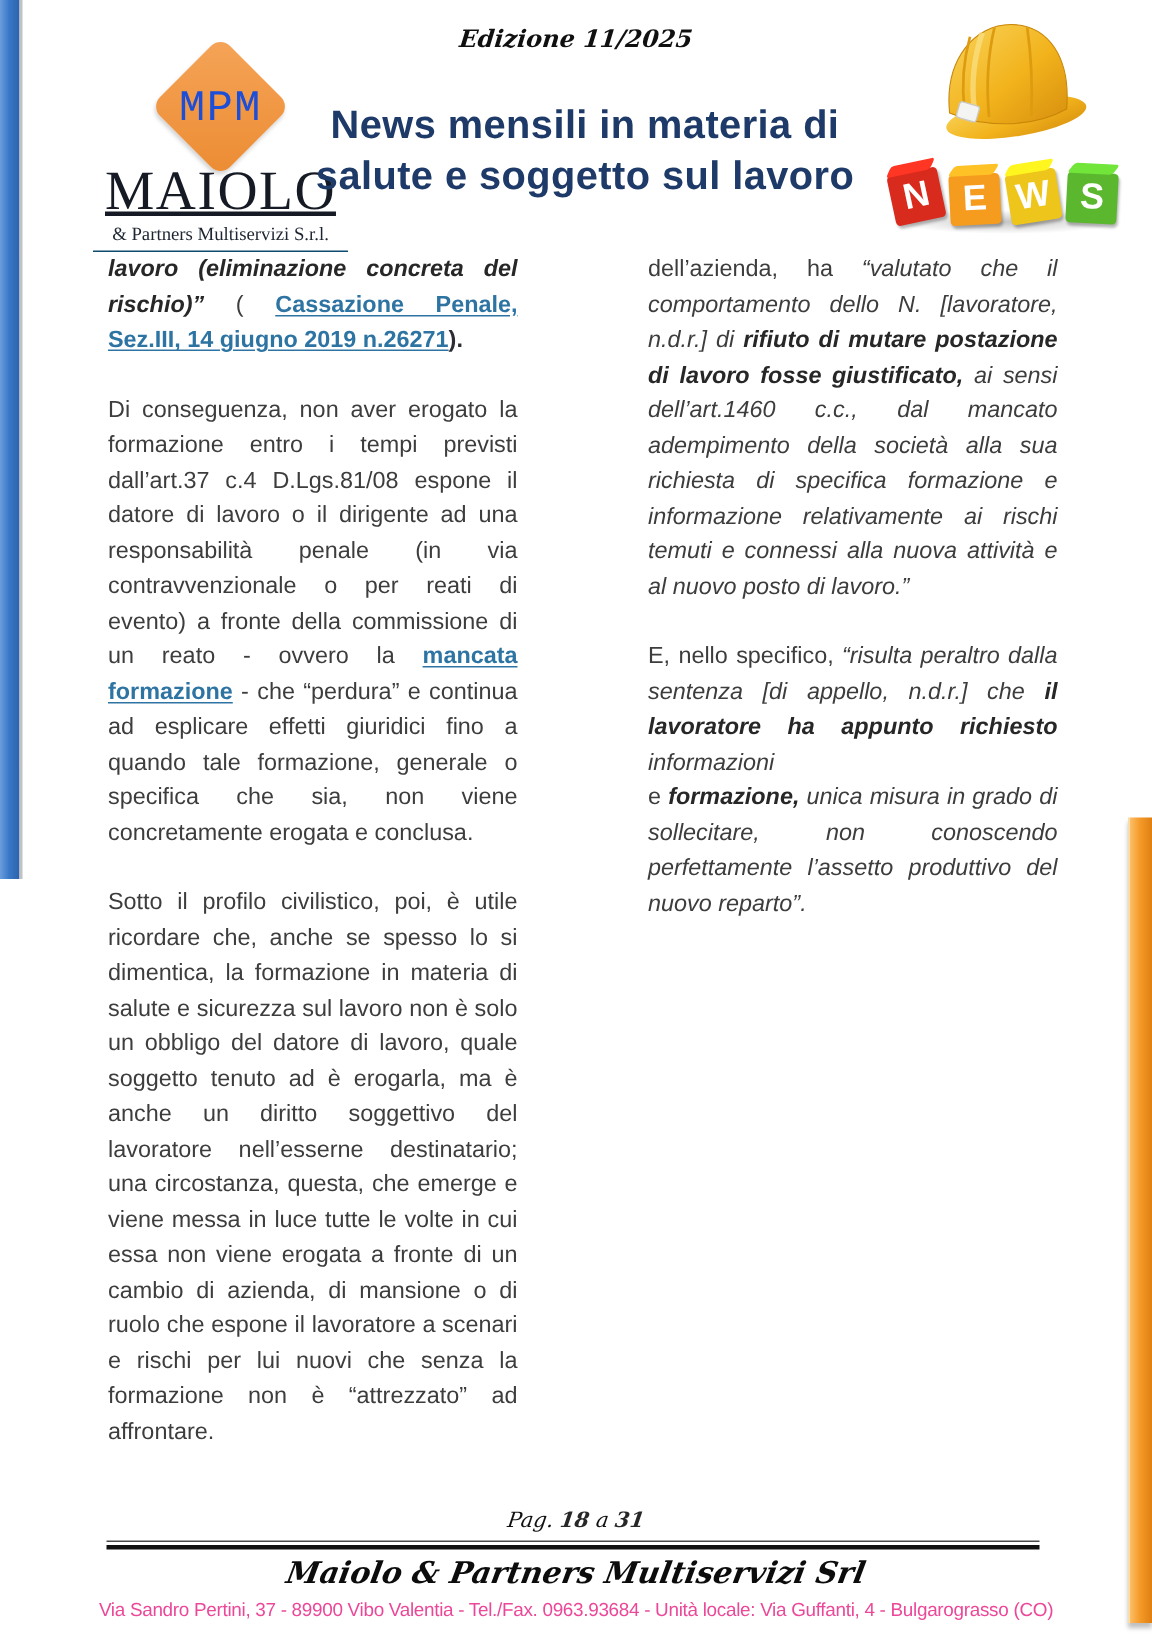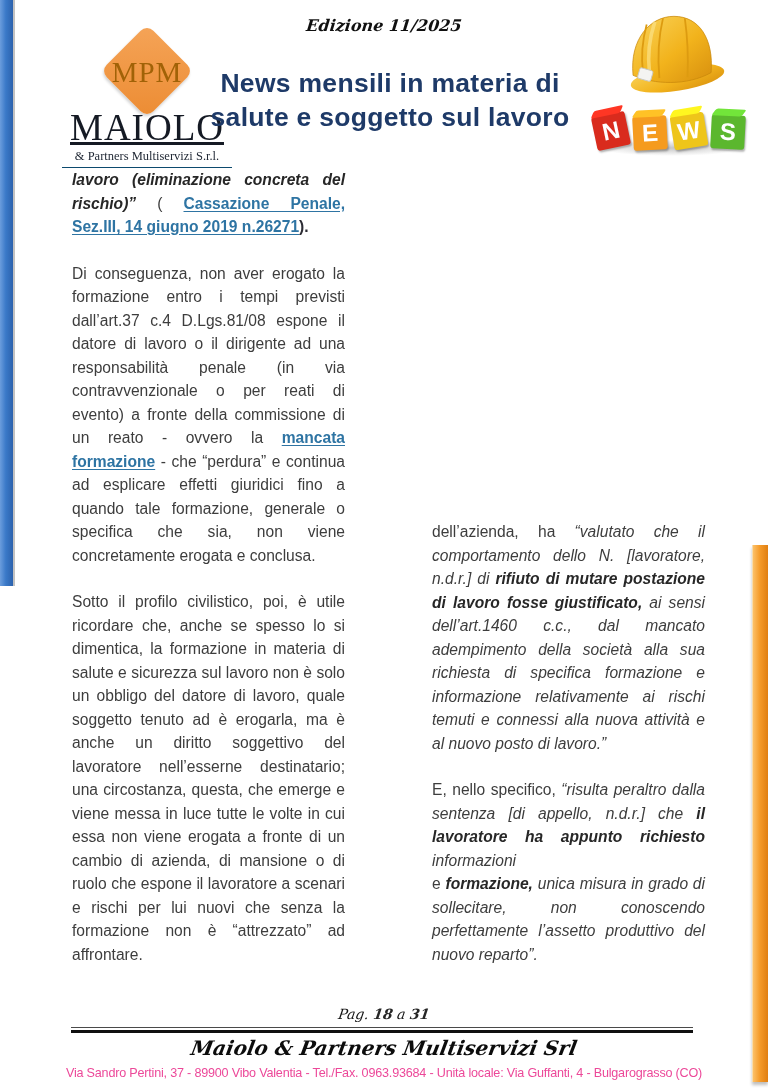--- a/index.html
+++ b/index.html
@@ -27,21 +27,21 @@
   }
   .logo{position:absolute;left:62px;top:10px;width:170px;height:150px;}
   .diamond{
     position:absolute;left:52px;top:28px;width:66px;height:66px;
     background:linear-gradient(135deg,#f5a458,#ec8c33);
     transform:rotate(45deg);border-radius:9px;
     box-shadow:1px 2px 3px rgba(0,0,0,.18);
   }
   .monogram{
     position:absolute;top:46px;left:0;width:170px;text-align:center;
-    font-family:Liberation Serif, serif;font-size:29px;color:#a16207;
+    font-family:Liberation Mono, monospace;font-size:29px;color:#1d4ed8;
     letter-spacing:1px;
   }
   .logo-name{
     position:absolute;top:98px;left:0;width:170px;text-align:center;
     font-family:"Liberation Serif",serif;font-size:37px;color:#151a24;
     letter-spacing:1px;line-height:40px;text-decoration:underline;
   }
   .logo-sub{
     position:absolute;top:139px;left:0;width:170px;text-align:center;
     font-family:"Liberation Serif",serif;font-size:12.5px;color:#1d2531;
@@ -68,21 +68,21 @@
   .cube::before{ 
     content:"";position:absolute;left:2px;top:-6px;width:30px;height:7px;
     background:inherit;filter:brightness(1.25);transform:skewX(-35deg);
     border-radius:2px;
   }
   .cube:nth-child(1){transform:rotate(-12deg);}
   .cube:nth-child(2){transform:rotate(-3deg);top:2px;}
   .cube:nth-child(3){transform:rotate(-9deg);}
   .cube:nth-child(4){transform:rotate(3deg);top:1px;}
   
-  .columns{position:absolute;top:168px;left:72px;width:633px;display:flex;gap:87px;align-items:flex-end;}
+  .columns{position:absolute;top:168px;left:72px;width:633px;display:flex;gap:87px;}
   .col{width:286px;}
   p.body{
     margin:0 0 23px;font-size:15.6px;line-height:23.5px;color:#3d3d3d;
     text-align:justify;
   }
   .seg-r{}
   .seg-b{font-weight:bold;color:#2c2c34;}
   .seg-i{font-style:italic;}
   .seg-bi{font-weight:bold;font-style:italic;color:#272727;}
   a.seg-link{

